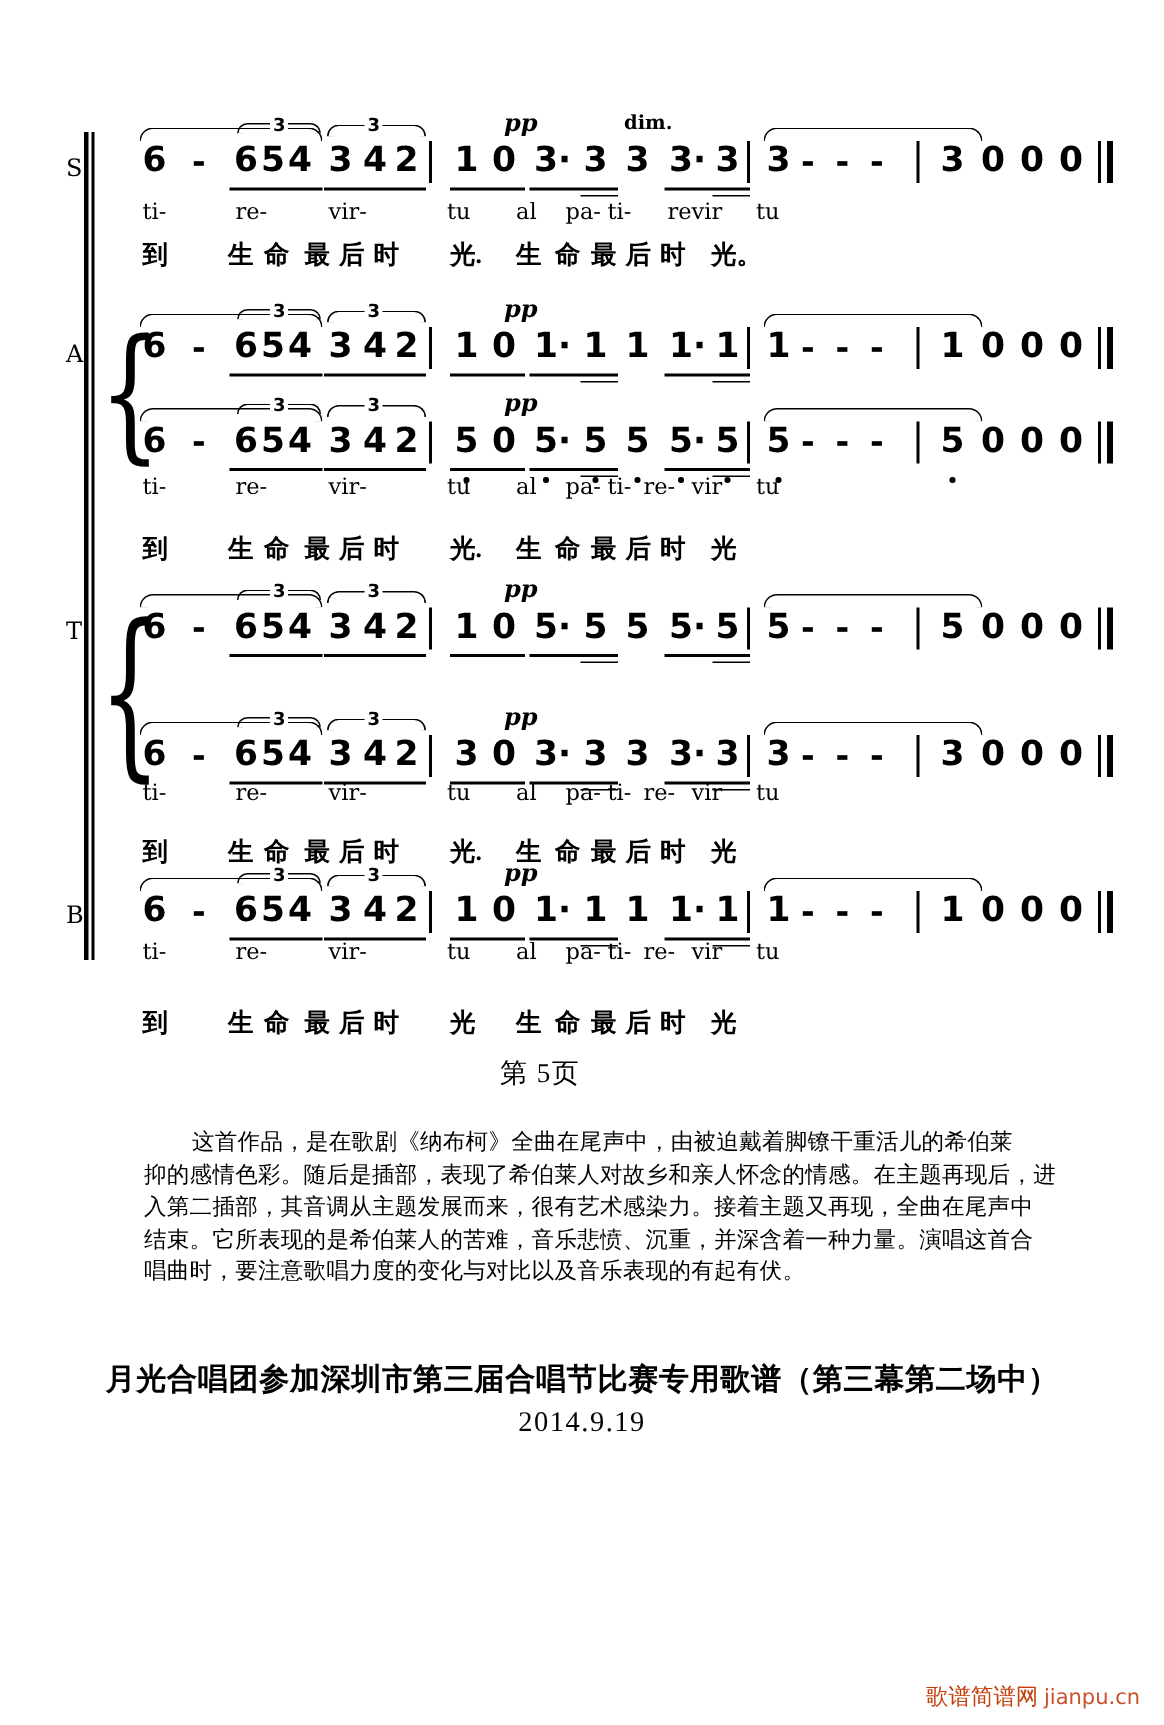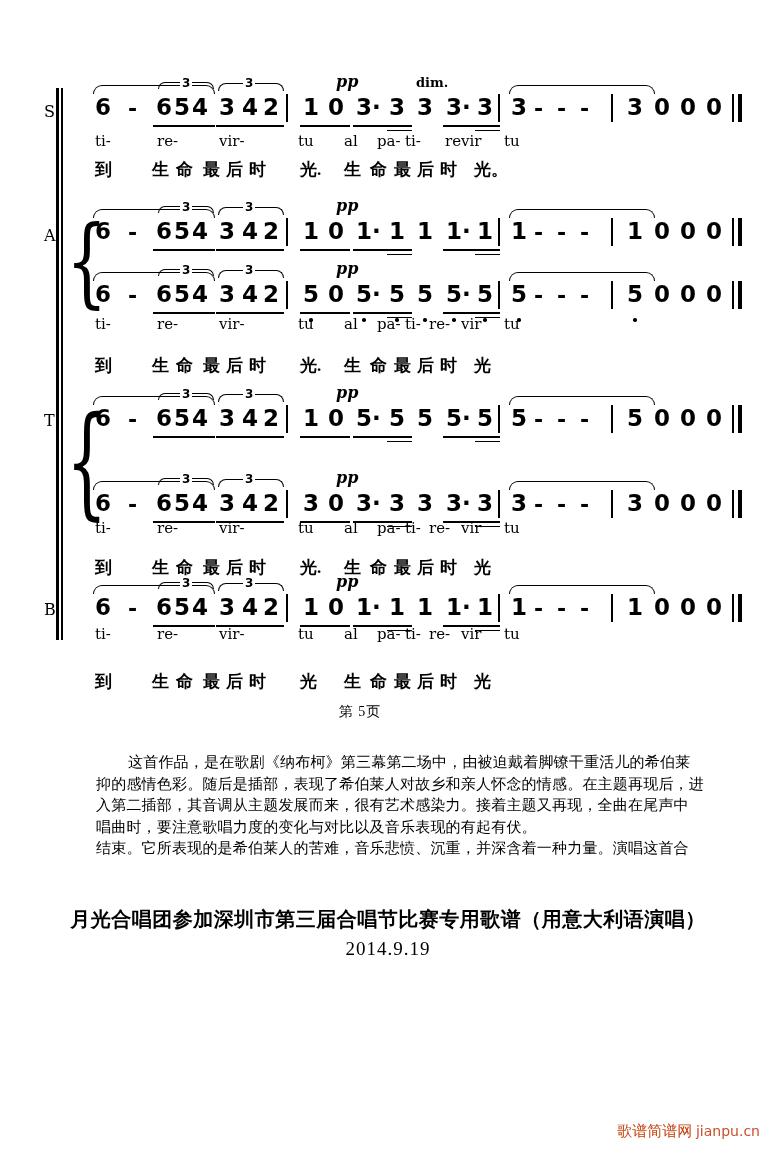--- a/index.html
+++ b/index.html
@@ -24,21 +24,21 @@
   .dyn-dim{position:absolute;font-family:"DejaVu Serif",serif;font-weight:700;
         font-size:13px;line-height:1;}
   .lyr-it{position:absolute;font-family:"DejaVu Serif",serif;font-size:15px;line-height:1;white-space:nowrap;}
   .lyr-cn{position:absolute;font-size:17px;font-weight:600;line-height:1;white-space:nowrap;}
   .vlabel{position:absolute;font-family:"DejaVu Serif",serif;font-size:16px;line-height:1;}
   .brace{position:absolute;font-family:"DejaVu Serif",serif;line-height:1;
         transform-origin:left top;}
   .sysline{position:absolute;background:#000;}
   
   .page-number{position:absolute;left:0;top:703px;width:720px;text-align:center;
-        font-size:14px;letter-spacing:1px;}
+        font-size:18px;letter-spacing:1px;}
   .description{position:absolute;left:96px;top:752px;width:596px;
         font-size:15px;line-height:21.5px;letter-spacing:0.2px;}
   .description .desc-line{white-space:nowrap;}
   .description .desc-line:first-child{text-indent:32px;}
   .caption{position:absolute;left:0;top:906px;width:776px;text-align:center;
         font-weight:700;font-size:20px;letter-spacing:0.5px;}
   .date{position:absolute;left:0;top:938px;width:776px;text-align:center;
         font-size:19px;letter-spacing:1px;}
   .watermark{position:absolute;right:16px;top:1122px;font-size:15px;white-space:nowrap;}
   .watermark .en{font-family:"DejaVu Sans",sans-serif;font-size:14px;}
@@ -405,25 +405,25 @@
       <div class="lyr-cn" style="left: 300px; top: 673px;">光</div>
       <div class="lyr-cn" style="left: 344px; top: 673px;">生</div>
       <div class="lyr-cn" style="left: 370px; top: 673px;">命</div>
       <div class="lyr-cn" style="left: 394px; top: 673px;">最</div>
       <div class="lyr-cn" style="left: 417px; top: 673px;">后</div>
       <div class="lyr-cn" style="left: 440px; top: 673px;">时</div>
       <div class="lyr-cn" style="left: 474px; top: 673px;">光</div>
     </div>
   <div class="page-number">第 5页</div>
   <div class="description" id="description">
-      <div class="desc-line">这首作品，是在歌剧《纳布柯》第三幕第二场中，由被迫戴着脚镣干重活儿的希伯莱</div>
+      <div class="desc-line">这首作品，是在歌剧《纳布柯》全曲在尾声中，由被迫戴着脚镣干重活儿的希伯莱</div>
       <div class="desc-line">抑的感情色彩。随后是插部，表现了希伯莱人对故乡和亲人怀念的情感。在主题再现后，进</div>
       <div class="desc-line">入第二插部，其音调从主题发展而来，很有艺术感染力。接着主题又再现，全曲在尾声中</div>
+      <div class="desc-line">结束。它所表现的是希伯莱人的苦难，音乐悲愤、沉重，并深含着一种力量。演唱这首合</div>
       <div class="desc-line">唱曲时，要注意歌唱力度的变化与对比以及音乐表现的有起有伏。</div>
-      <div class="desc-line">结束。它所表现的是希伯莱人的苦难，音乐悲愤、沉重，并深含着一种力量。演唱这首合</div>
     </div>
-  <div class="caption">月光合唱团参加深圳市第三届合唱节比赛专用歌谱（用意大利语演唱）</div>
+  <div class="caption">月光合唱团参加深圳市第三届合唱节比赛专用歌谱（第三幕第二场中）</div>
   <div class="date">2014.9.19</div>
   <div class="watermark">
     <span class="cn" style="color: #c2410c;">歌谱简谱网</span>
     <span class="en" style="color: rgb(204, 79, 42);">jianpu.cn</span>
   </div>
 </div>
 
 </body></html>

